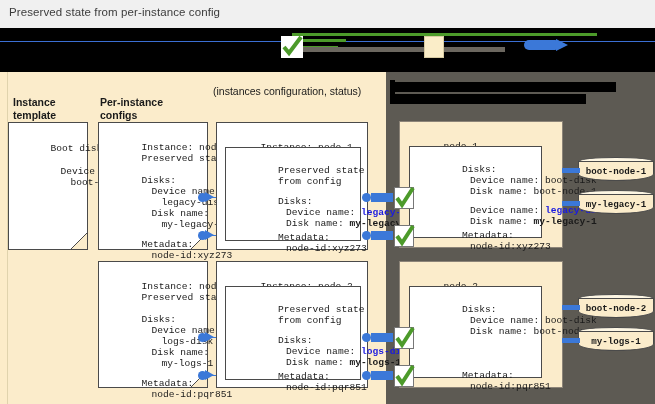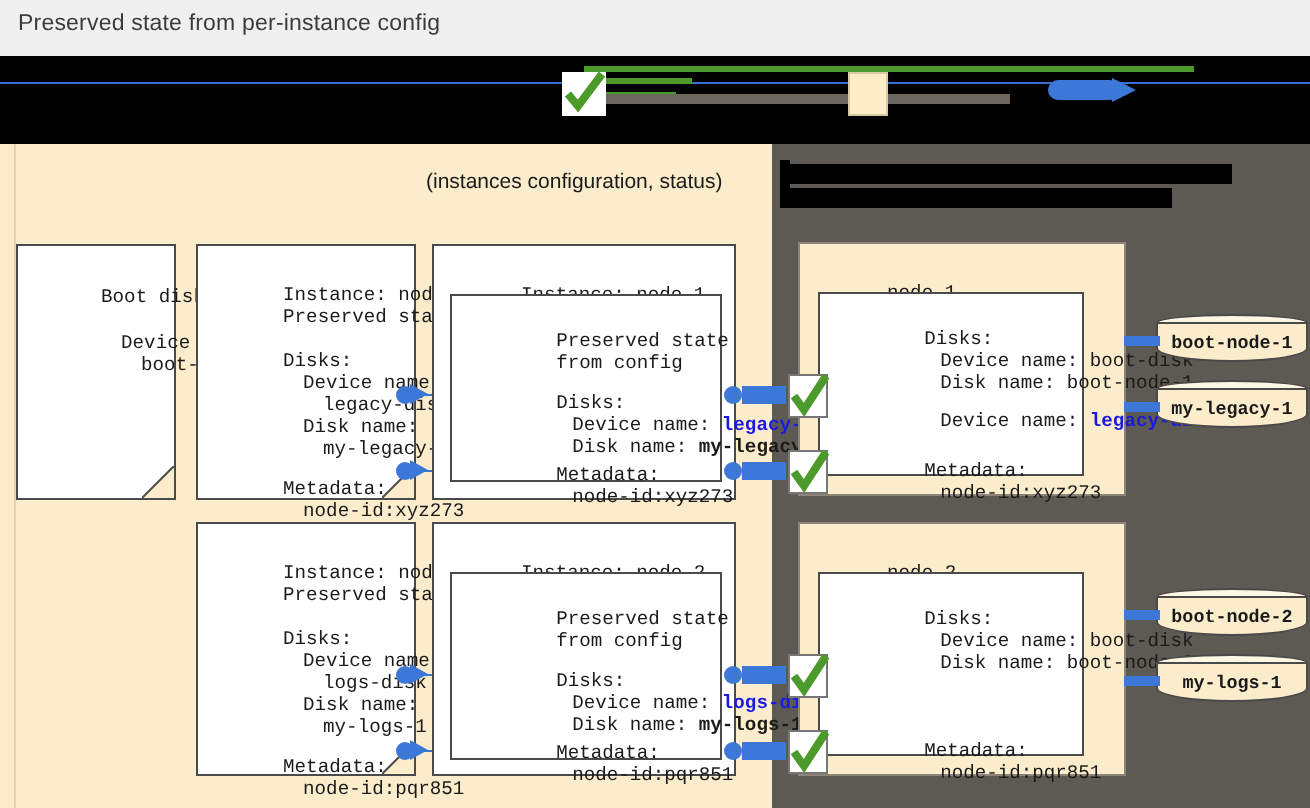--- a/index.html
+++ b/index.html
@@ -124,20 +124,28 @@
     <div class="lg-blue-blob"></div>
     <div class="lg-blue-tri"></div>
   </div>
 
   <div class="leftpanel">
     <div class="leftpanel-inner"></div>
   </div>
 
   <div class="rightpanel"></div>
 
+  <div class="colhead h-tmpl">
+    <div class="b">Instance</div>
+    <div class="b">template</div>
+  </div>
+  <div class="colhead h-pic">
+    <div class="b">Per-instance</div>
+    <div class="b">configs</div>
+  </div>
   <div class="colhead h-mi">
     <div>(instances configuration, status)</div>
   </div>
 
   <div class="rh-tick"></div>
   <div class="rh1"></div>
   <div class="rh2"></div>
 
   <div class="note" id="card-tmpl">
     <div class="mono" style="position:absolute;left:7px;top:8px;">
@@ -296,20 +304,23 @@
         <span>Disks:</span>
       </div>
       <div class="mono" style="position:absolute;left:14px;top:16px;">
         <span>Device name:</span><span> </span><span>boot-disk</span>
       </div>
       <div class="mono" style="position:absolute;left:14px;top:27px;">
         <span>Disk name:</span><span> </span><span>boot-node-1</span>
       </div>
       <div class="mono" style="position:absolute;left:14px;top:46px;">
         <span>Device name:</span><span> </span><span class="blue">legacy-disk</span>
+      </div>
+      <div class="mono" style="position:absolute;left:14px;top:57px;">
+        <span>Disk name:</span><span> </span><span class="bold">my-legacy-1</span>
       </div>
       <div class="mono" style="position:absolute;left:6px;top:71px;">
         <span>Metadata:</span>
       </div>
       <div class="mono mag" style="position:absolute;left:14px;top:82px;">
         <span>node-id:xyz273</span>
       </div>
     </div>
   </div>
 

